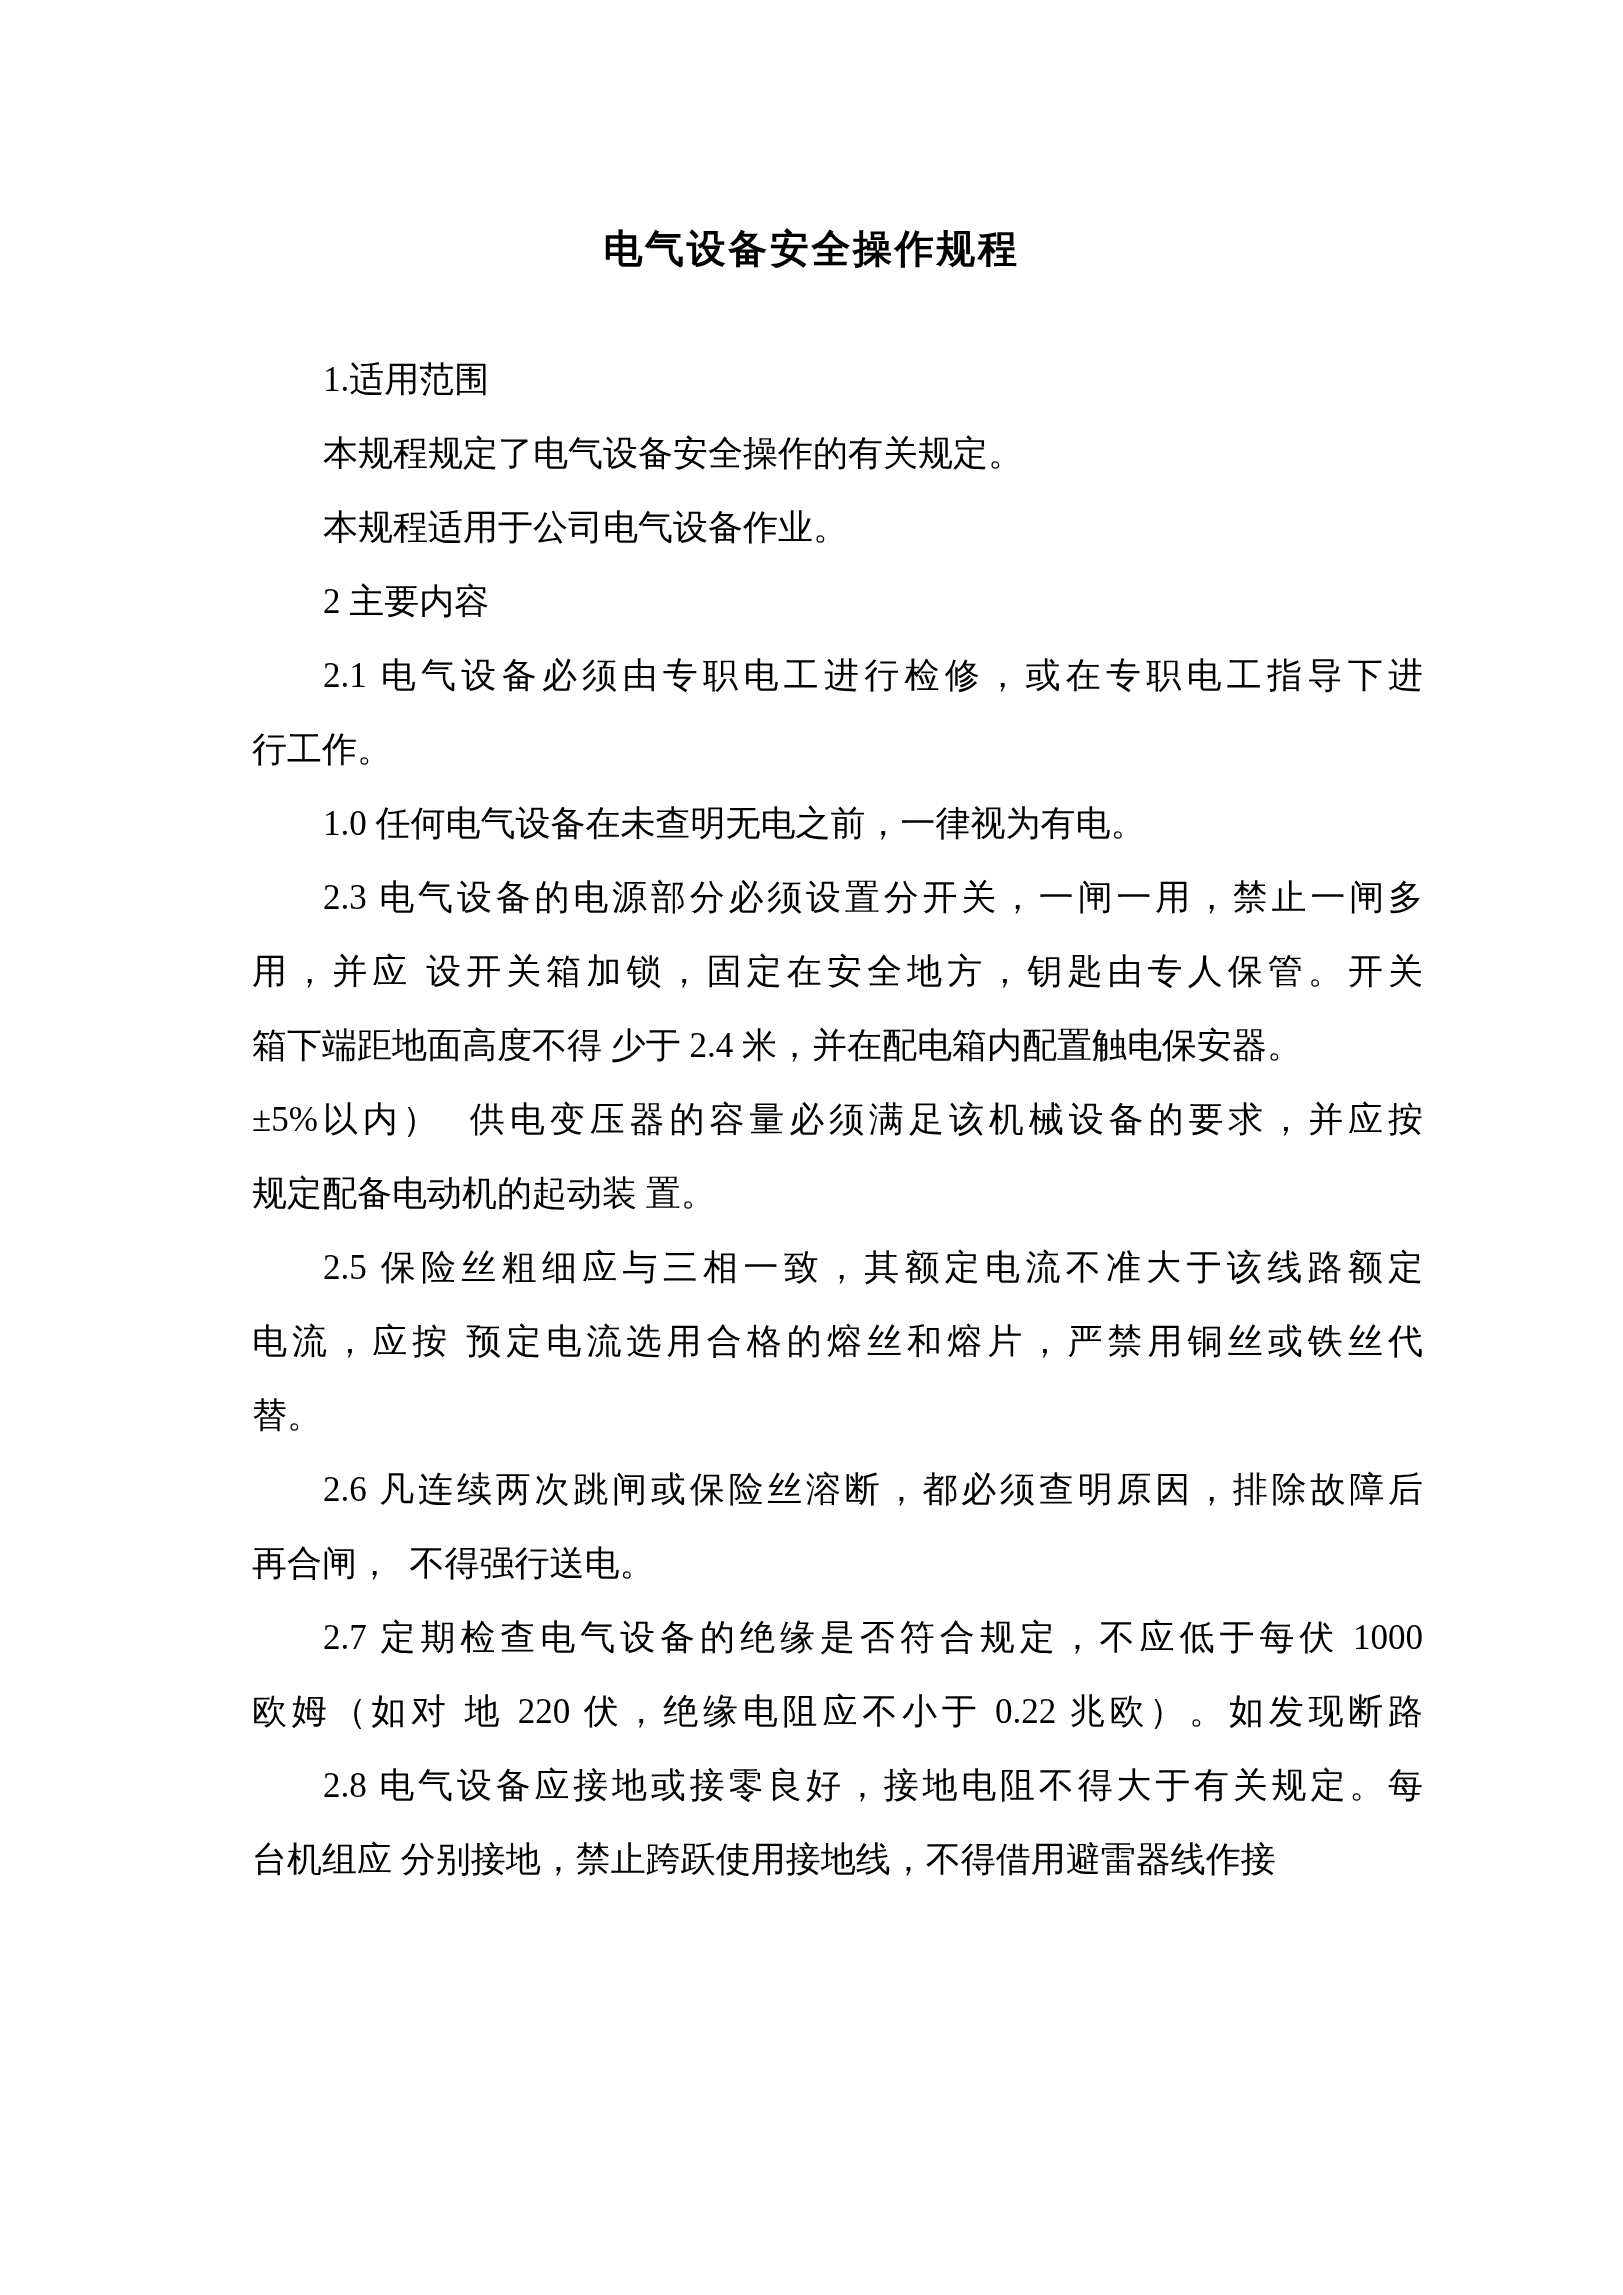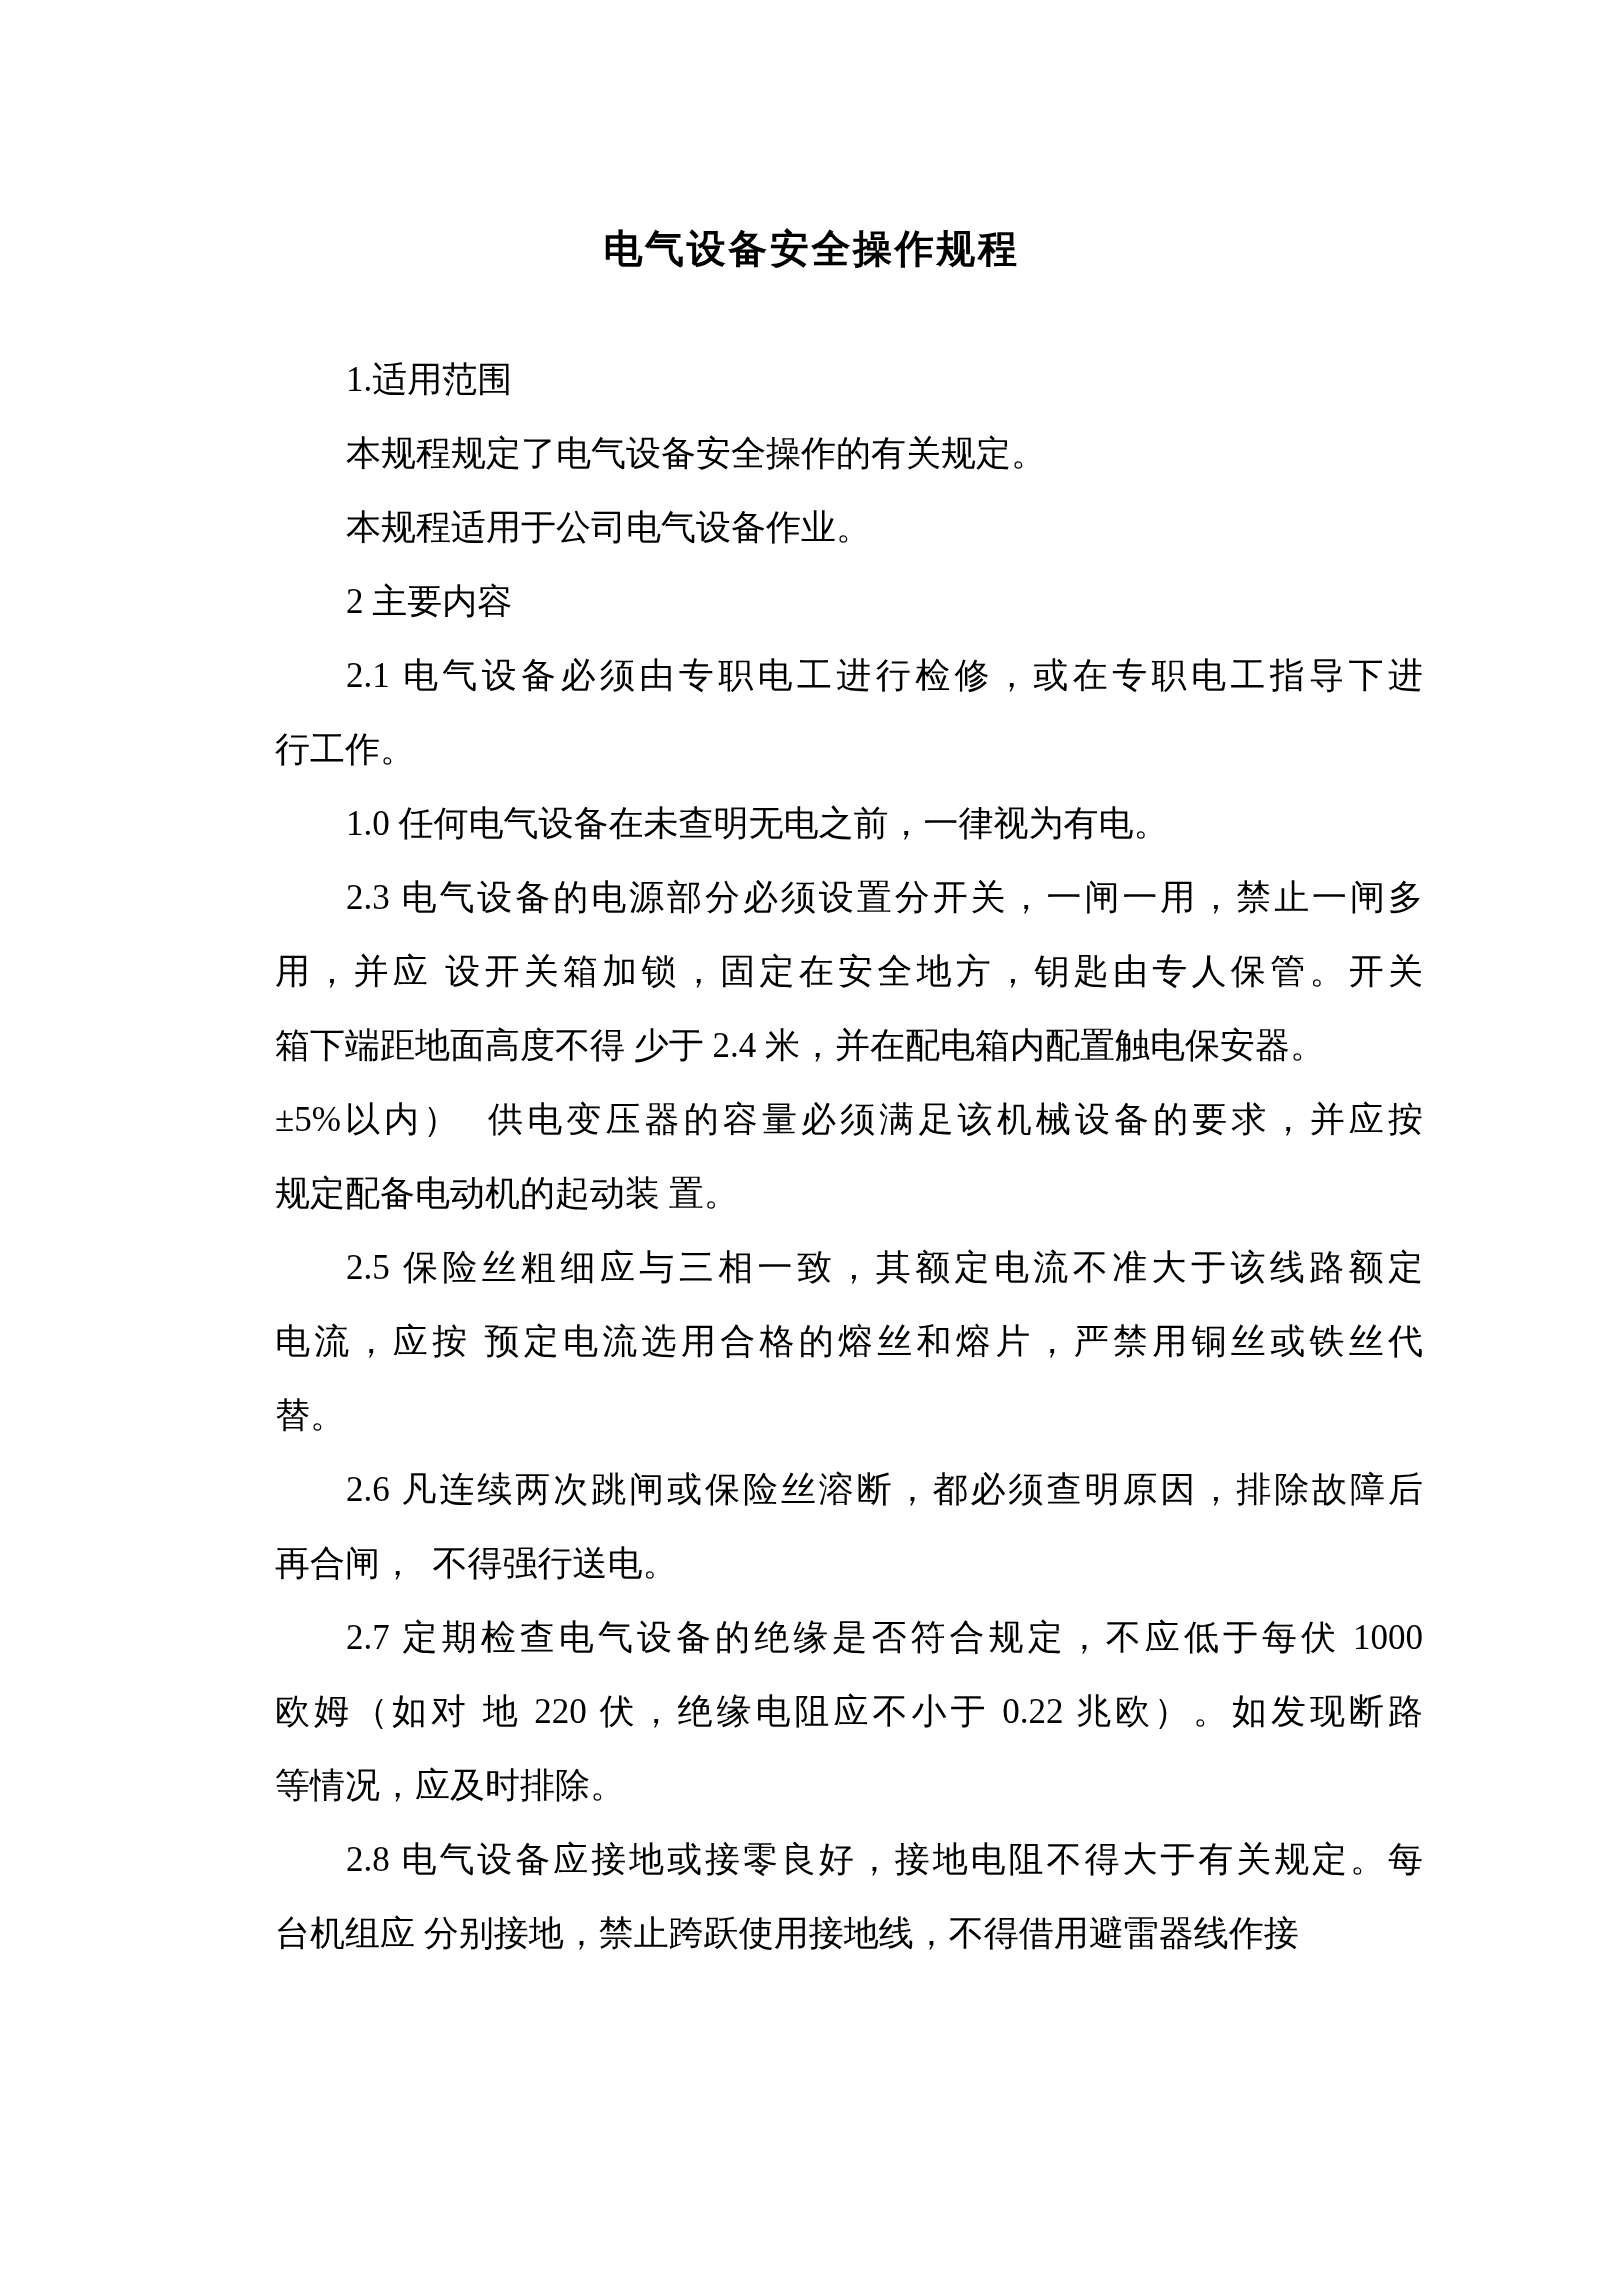--- a/index.html
+++ b/index.html
@@ -34,21 +34,20 @@
     left: 252px;
     width: 1171px;
     font-size: 35px;
     line-height: 74px;
   }
   .line {
     height: 74px;
     overflow: hidden;
     white-space: pre;
     text-align: left;
-    margin-left: 23px;
   }
   .line.indent {
     text-indent: 71px;
   }
   .line.j {
     white-space: pre;
     text-align: justify;
     text-align-last: justify;
   }
 </style>
@@ -91,21 +90,20 @@
         <div class="line j">电流，应按 预定电流选用合格的熔丝和熔片，严禁用铜丝或铁丝代</div>
         <div class="line">替。</div>
       </div>
       <div>
         <div class="line indent j">2.6 凡连续两次跳闸或保险丝溶断，都必须查明原因，排除故障后</div>
         <div class="line">再合闸，  不得强行送电。</div>
       </div>
       <div>
         <div class="line indent j">2.7 定期检查电气设备的绝缘是否符合规定，不应低于每伏 1000</div>
         <div class="line j">欧姆（如对 地 220 伏，绝缘电阻应不小于 0.22 兆欧）。如发现断路</div>
-        <div class="line">等情况，应及时排除。</div>
       </div>
       <div>
         <div class="line indent j">2.8 电气设备应接地或接零良好，接地电阻不得大于有关规定。每</div>
         <div class="line">台机组应 分别接地，禁止跨跃使用接地线，不得借用避雷器线作接</div>
       </div>
     </div>
 </div>
 
 
 </body></html>

